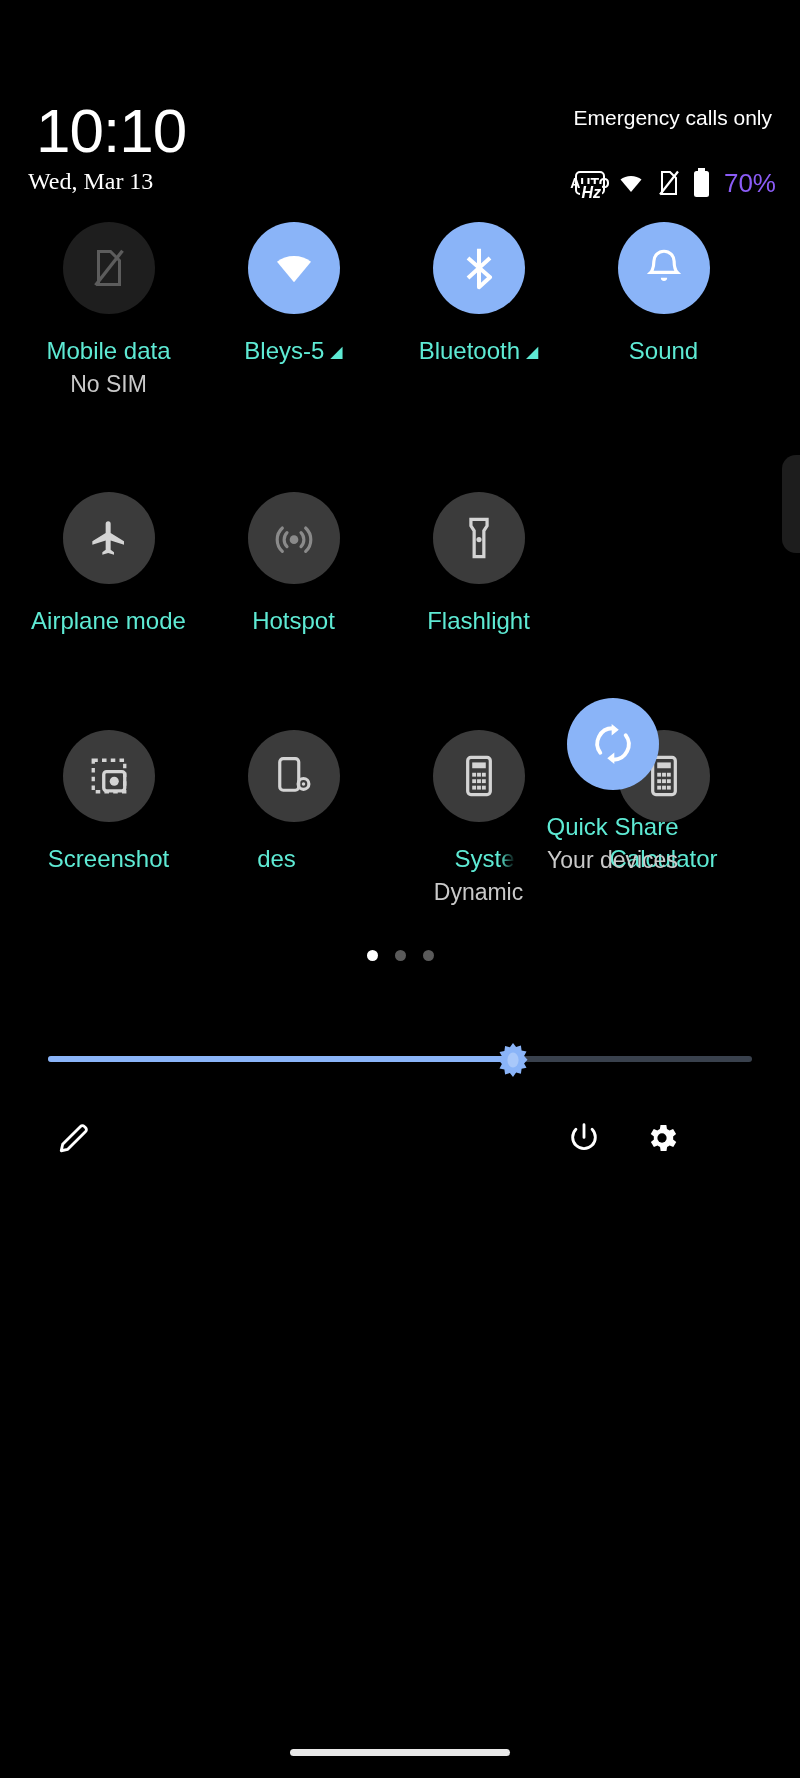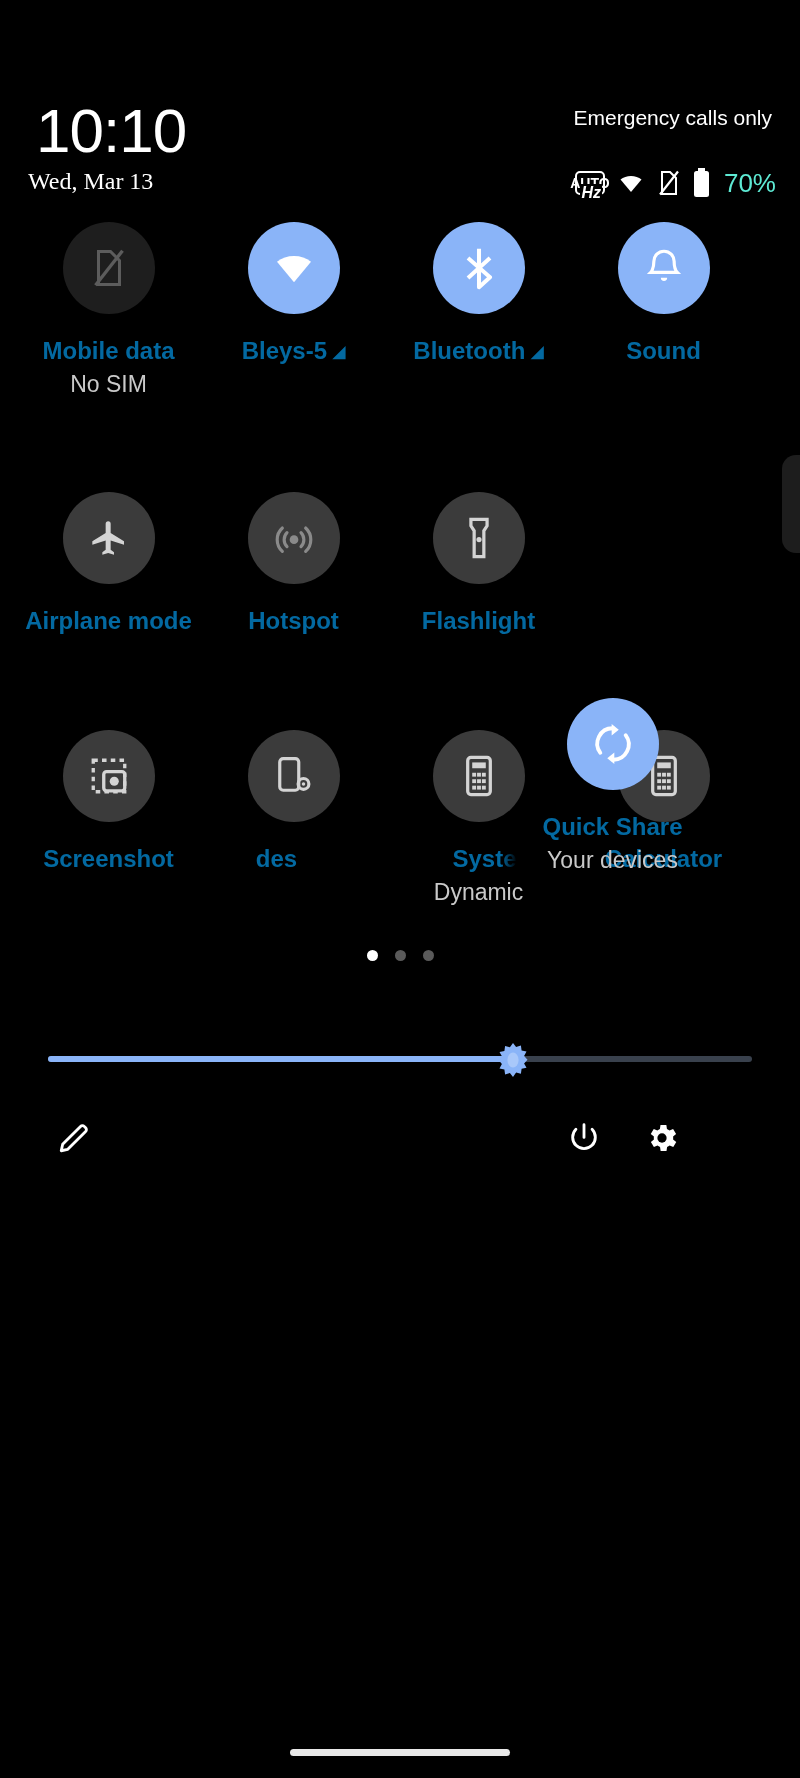--- a/index.html
+++ b/index.html
@@ -32,21 +32,21 @@
   }
   .refresh-badge {
     width:30px; height:24px; border:2.5px solid #fff; border-radius:5px;
     position:relative; display:flex; align-items:center; justify-content:center;
   }
   .refresh-badge .auto { font-size:14px; font-weight:700; line-height:1; letter-spacing:0; }
   .refresh-badge .hz {
     position:absolute; bottom:-9px; right:1px; font-size:16px;
     font-style:italic; font-weight:700; color:#fff; background:#000; padding:0 1px;
   }
-  .battpct { font-size:26px; color:#5eead4; margin-left:2px; }
+  .battpct { font-size:26px; color:#8b5cf6; margin-left:2px; }
 
   
   .grid {
     position:absolute; left:0; top:222px; width:800px;
   }
   .row { display:flex; width:800px; }
   .tile {
     width:185px; display:flex; flex-direction:column; align-items:center;
     position:relative;
   }
@@ -56,21 +56,21 @@
   .tile:nth-child(1){ margin-left:16px; }
   .circ {
     width:92px; height:92px; border-radius:50%;
     display:flex; align-items:center; justify-content:center;
     background:#3b3b3b;
   }
   .circ.on   { background:#8ab4f8; }
   .circ.off  { background:#1e1e1e; }
   .circ.dim  { background:#3b3b3b; }
   .lbl {
-    margin-top:22px; font-size:24px; font-weight:700; color:#0369a1;
+    margin-top:22px; font-size:24px; font-weight:400; color:#5eead4;
     text-align:center; line-height:1.28; max-width:175px;
   }
   .sub {
     margin-top:3px; font-size:23px; font-weight:400; color:#c9c9c9;
     text-align:center; line-height:1.25;
   }
   .caret { display:inline-block; margin-left:6px; font-size:16px; vertical-align:2px; }
 
   
   .lbl.clip-l { max-width:90px; overflow:hidden; white-space:nowrap;

